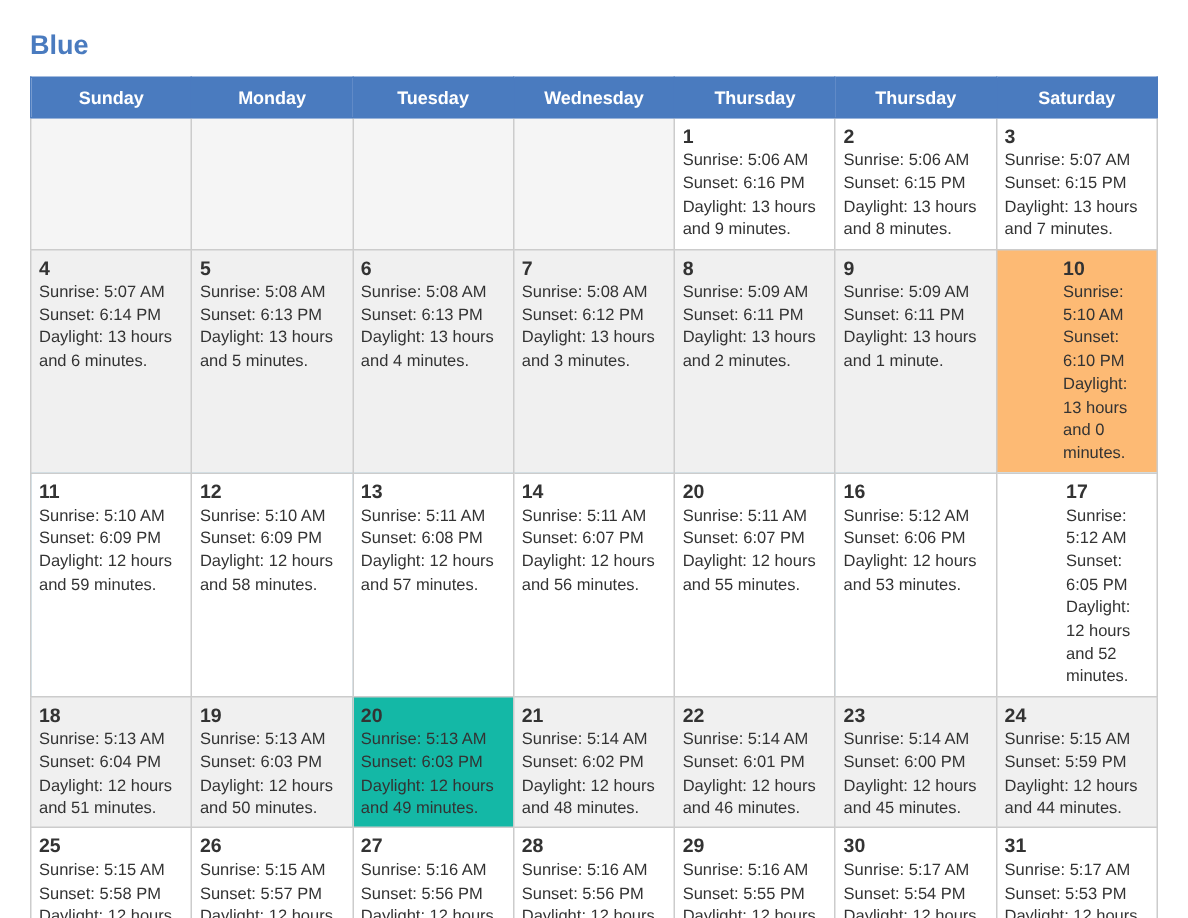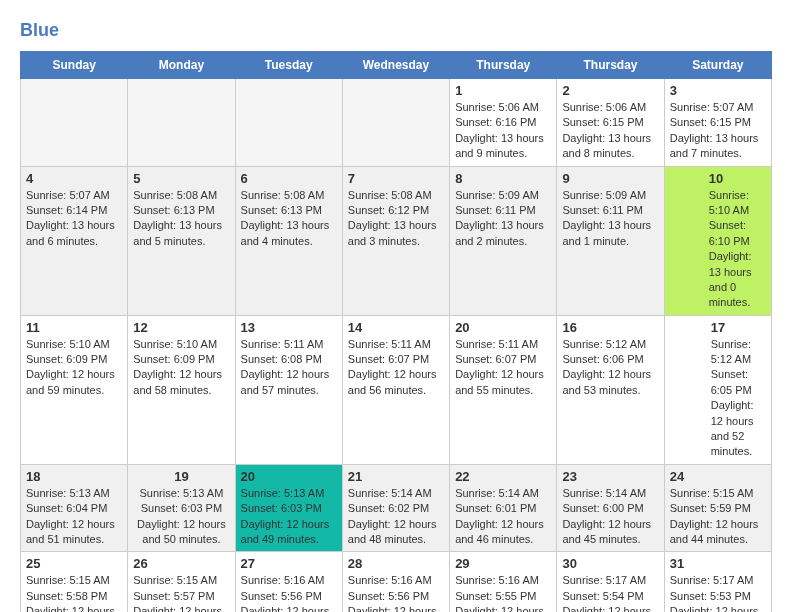--- a/index.html
+++ b/index.html
@@ -166,21 +166,21 @@
 Daylight: 13 hours
 and 2 minutes.</div>
         </td>
         <td style="background: rgb(240, 240, 240);">
           <span class="day-number">9</span>
           <div class="day-info" style="white-space: pre-line;">Sunrise: 5:09 AM
 Sunset: 6:11 PM
 Daylight: 13 hours
 and 1 minute.</div>
         </td>
-        <td style="background: #bef264; padding-left: 44px;">
+        <td style="background: #fdba74; padding-left: 44px;">
           <span class="day-number">10</span>
           <div class="day-info" style="white-space: pre-line;">Sunrise: 5:10 AM
 Sunset: 6:10 PM
 Daylight: 13 hours
 and 0 minutes.</div>
         </td>
       </tr>
       <tr style="background: #7dd3fc;">
         <td style="background: rgb(255, 255, 255);">
           <span class="day-number">11</span>
@@ -233,21 +233,21 @@
         </td>
       </tr>
       <tr style="background: rgb(240, 240, 240);">
         <td style="background: rgb(240, 240, 240);">
           <span class="day-number">18</span>
           <div class="day-info" style="white-space: pre-line;">Sunrise: 5:13 AM
 Sunset: 6:04 PM
 Daylight: 12 hours
 and 51 minutes.</div>
         </td>
-        <td style="background: rgb(240, 240, 240); text-align: center;">
+        <td style="background: rgb(240, 240, 240);">
           <span class="day-number">19</span>
           <div class="day-info" style="white-space: pre-line;">Sunrise: 5:13 AM
 Sunset: 6:03 PM
 Daylight: 12 hours
 and 50 minutes.</div>
         </td>
         <td style="background: #14b8a6;">
           <span class="day-number">20</span>
           <div class="day-info" style="white-space: pre-line;">Sunrise: 5:13 AM
 Sunset: 6:03 PM

